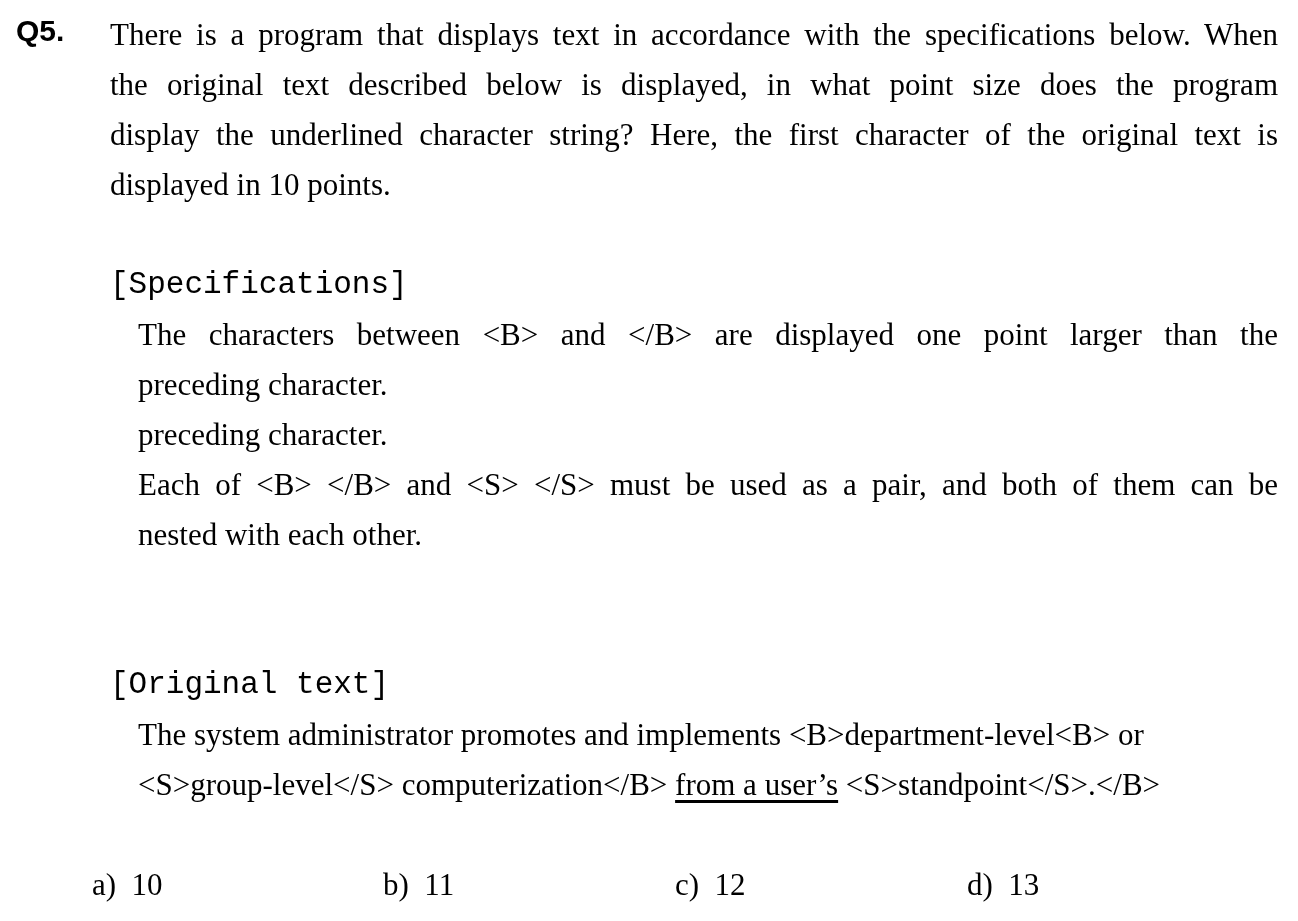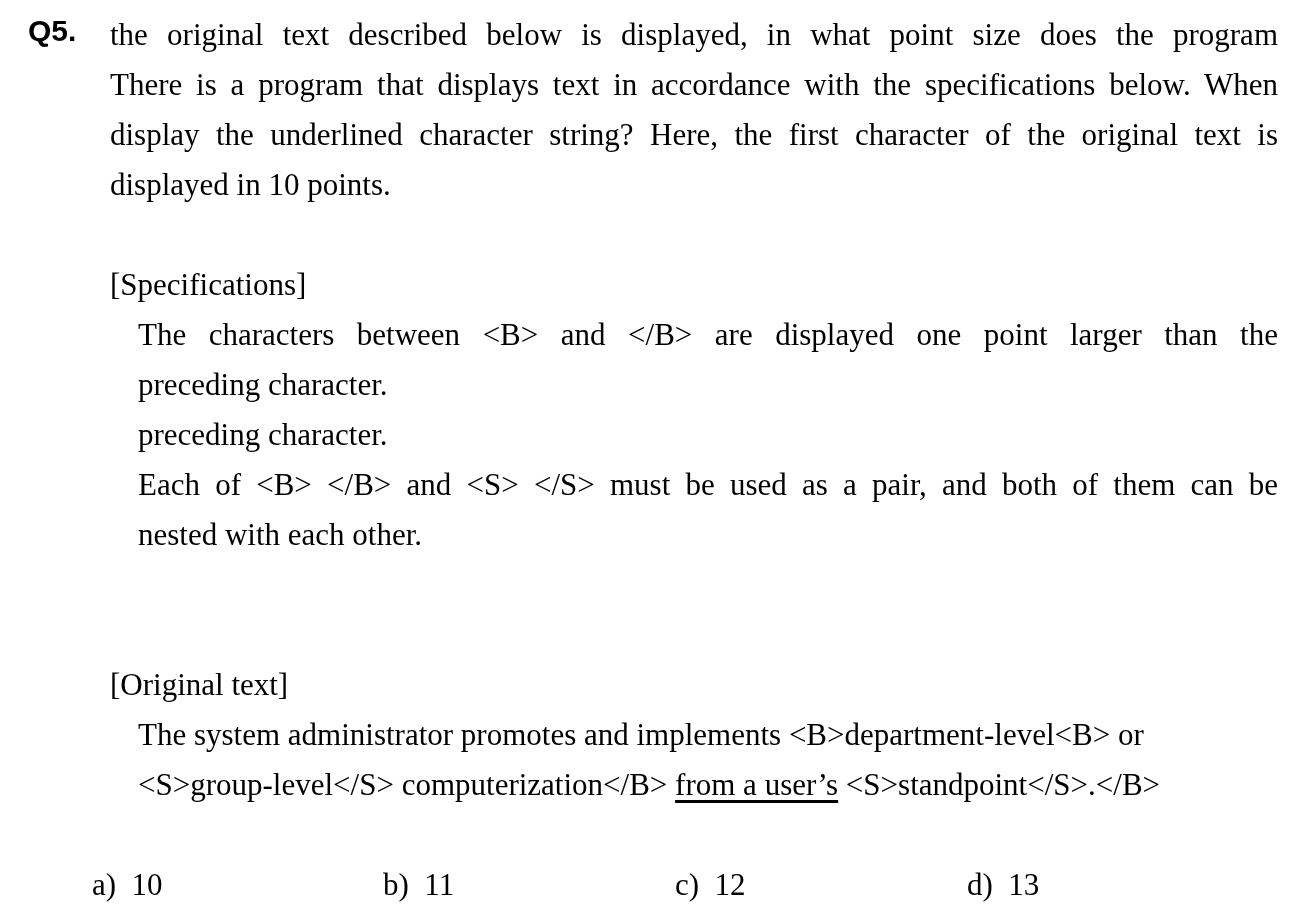--- a/index.html
+++ b/index.html
@@ -1,36 +1,36 @@
 <!DOCTYPE html>
 <html><head>
 <meta charset="utf-8">
 <style>
   html, body { margin: 0; padding: 0; background: #ffffff; }
   body { width: 1298px; height: 921px; position: relative; overflow: hidden;
          font-family: "Liberation Serif", serif; color: #000; }
-  .qnum { position: absolute; left: 28px; top: 14px; font-family: "Liberation Sans", sans-serif;
+  .qnum { position: absolute; left: 16px; top: 14px; font-family: "Liberation Sans", sans-serif;
           font-weight: bold; font-size: 30px; }
   .para { position: absolute; left: 110px; width: 1168px; font-size: 31px; line-height: 50px;
           text-align: justify; }
   .line { display: block; white-space: nowrap; }
   .just { display: block; text-align: justify; text-align-last: justify; }
-  .heading { position: absolute; left: 110px; font-size: 31px; line-height: 50px; }
+  .heading { position: absolute; left: 110px; font-size: 31px; line-height: 50px; font-family: Liberation Mono, monospace; }
   .spec { position: absolute; left: 138px; width: 1140px; font-size: 31px; line-height: 50px; }
   .u { text-decoration: underline; text-underline-offset: 5px; }
   .choice { position: absolute; top: 860px; font-size: 31px; line-height: 50px; white-space: pre; }
 </style>
 </head>
 <body>
 
 <div class="qnum">Q5.</div>
 
 <div class="para" style="top:10px;">
+  <span class="just">There is a program that displays text in accordance with the specifications below. When</span>
   <span class="just">the original text described below is displayed, in what point size does the program</span>
-  <span class="just">There is a program that displays text in accordance with the specifications below. When</span>
   <span class="just">display the underlined character string? Here, the first character of the original text is</span>
   <span class="line">displayed in 10 points.</span>
 </div>
 
 <div class="heading" style="top:260px;">[Specifications]</div>
 
 <div class="spec" style="top:310px;">
   <span class="just">The characters between &lt;B&gt; and &lt;/B&gt; are displayed one point larger than the</span>
   <span class="line">preceding character.</span>
   <span class="line">preceding character.</span>

